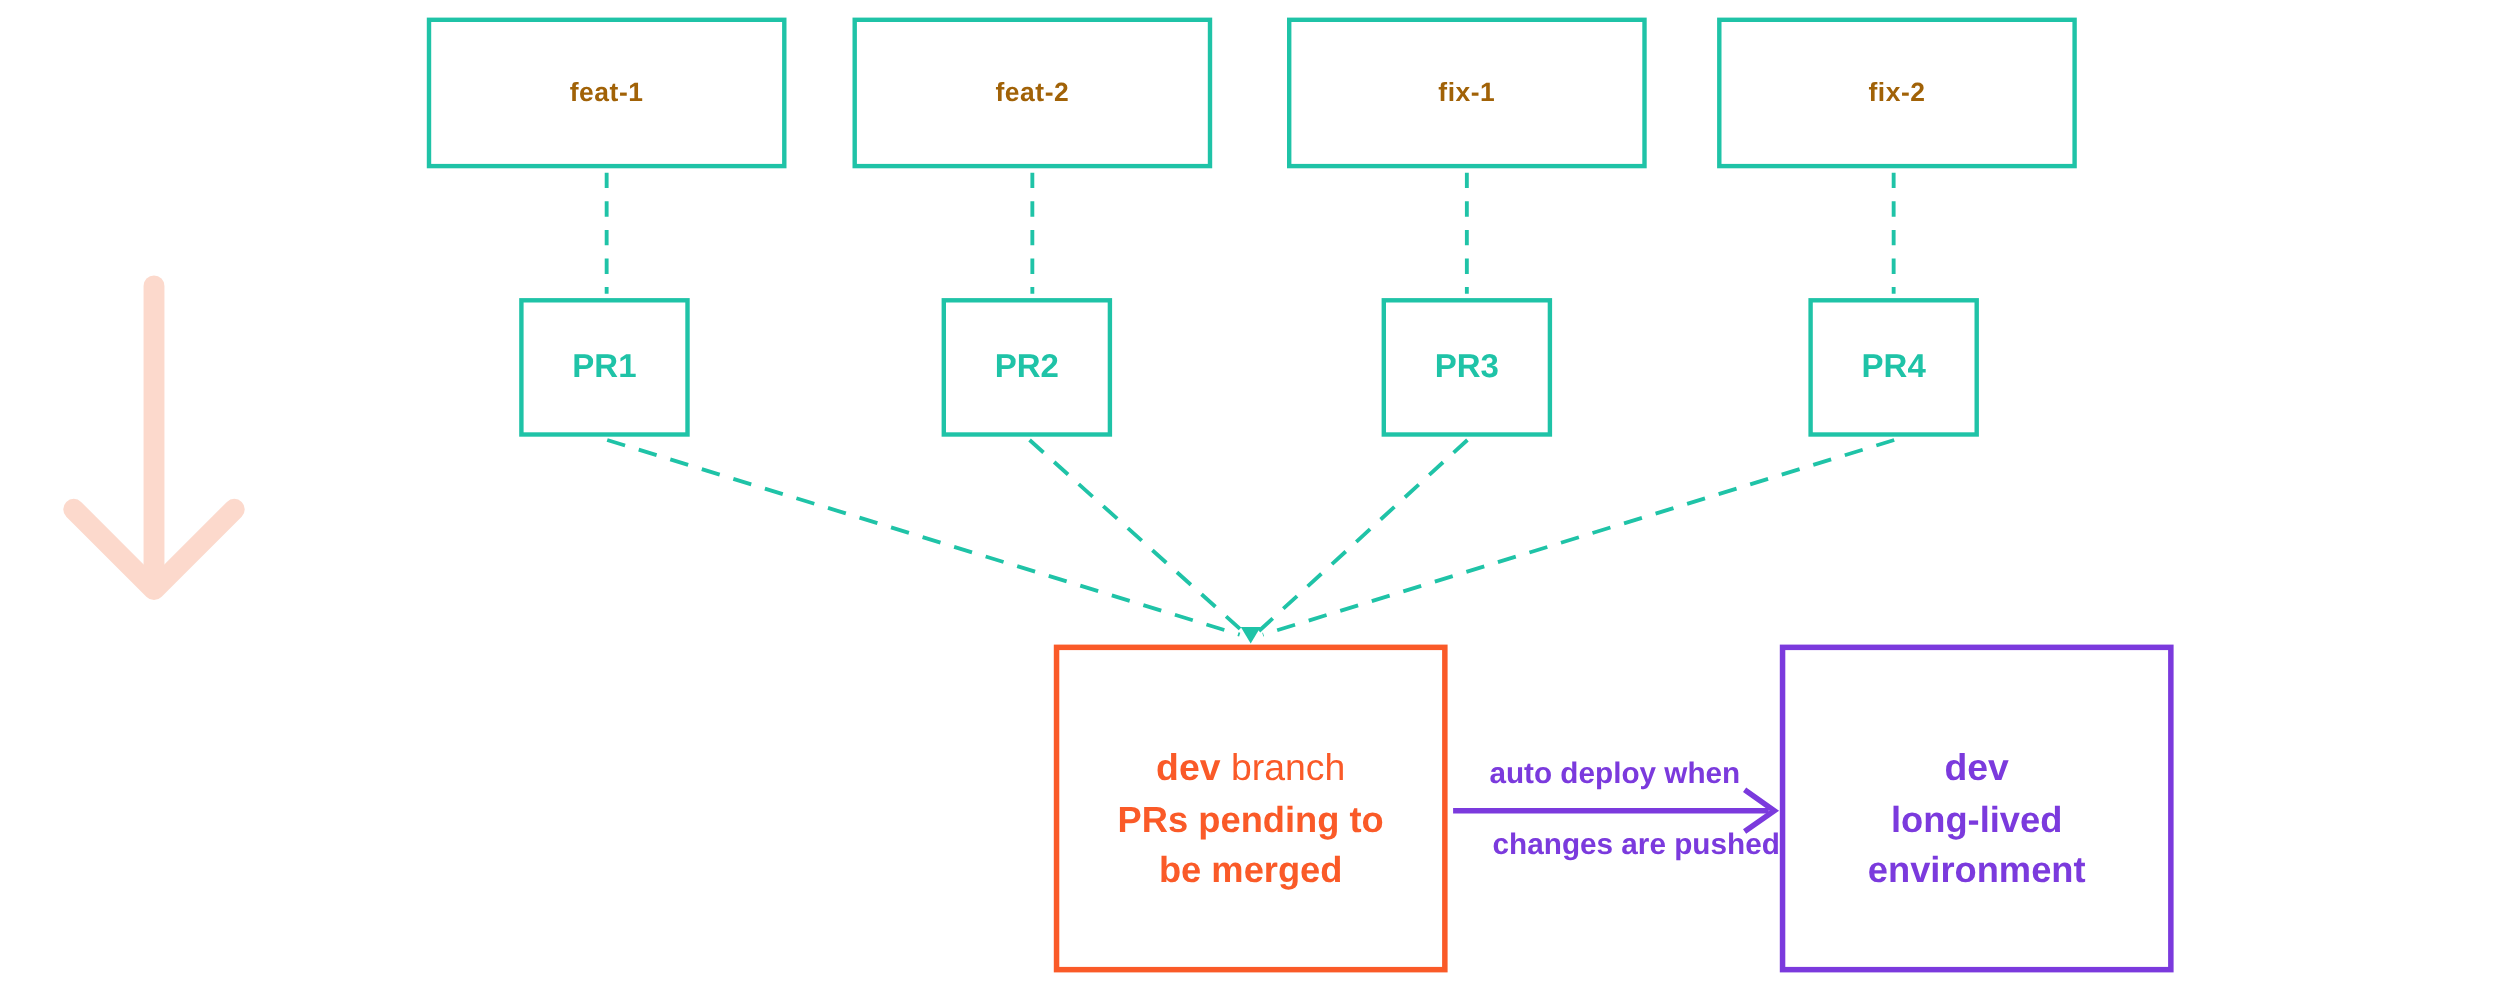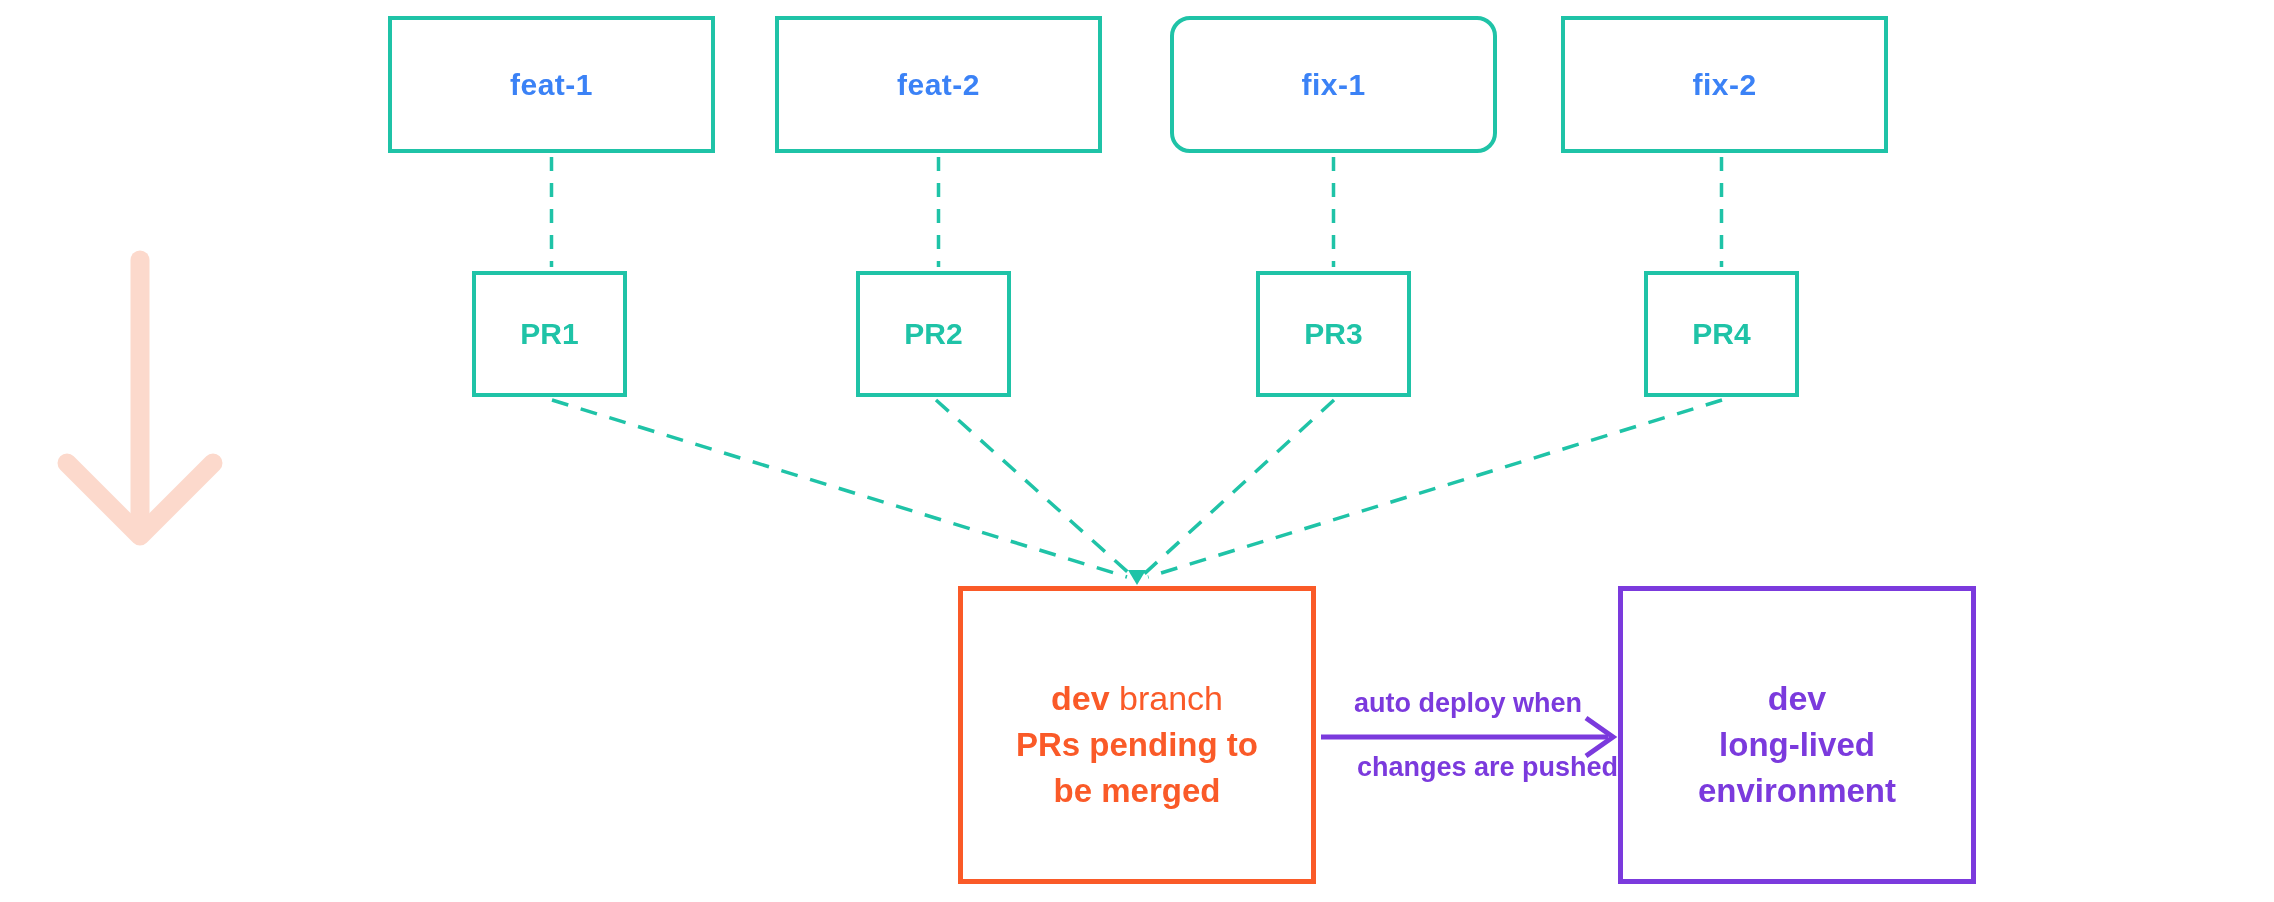--- a/index.html
+++ b/index.html
@@ -1,19 +1,19 @@
 <!DOCTYPE html>
 <html><head>
 <meta charset="utf-8">
 <style>
   html,body{margin:0;padding:0;background:#fff;}
   body{font-family:"Liberation Sans","DejaVu Sans",sans-serif;}
   .canvas{position:relative;width:2274px;height:902px;background:#ffffff;overflow:hidden;}
   .box{position:absolute;display:flex;align-items:center;justify-content:center;box-sizing:border-box;background:#fff;}
-  .branch-box{width:327px;height:137px;border:4px solid #1fc3a7;color:#3b82f6;font-size:30px;font-weight:700;letter-spacing:.5px;}
+  .branch-box{width:327px;height:137px;border:4px solid #1fc3a7;color:#a16207;font-size:24px;font-weight:700;letter-spacing:.5px;}
   .pr-box{width:155px;height:126px;border:4px solid #1fc3a7;color:#1fc3a7;font-size:30px;font-weight:700;}
   .big-box{width:358px;height:298px;border:5px solid;flex-direction:column;text-align:center;align-items:center;}
   .dev-branch{left:958px;top:586px;border-color:#fa5a28;color:#fa5a28;}
   .dev-env{left:1618px;top:586px;border-color:#7b3add;color:#7b3add;}
   .big-box .l1{font-size:34px;font-weight:400;line-height:47px;}
   .big-box .l1 b{font-weight:800;}
   .big-box .l{font-size:33px;font-weight:600;line-height:46px;}
   .big-box .inner{transform:translateY(9px);}
   .arrow-label{position:absolute;width:300px;left:1318px;text-align:center;color:#7b3add;font-size:27px;font-weight:600;}
   svg.layer{position:absolute;left:0;top:0;pointer-events:none;}
@@ -50,21 +50,21 @@
       <polyline points="1586,718 1613,737 1586,756" stroke-linejoin="miter" stroke-linecap="butt"></polyline>
     </g>
   </svg>
 
   <div class="box branch-box" style="left:388px;top:16px;">
     <span>feat-1</span>
   </div>
   <div class="box branch-box" style="left:775px;top:16px;">
     <span>feat-2</span>
   </div>
-  <div class="box branch-box" style="left:1170px;top:16px;border-radius:20px;">
+  <div class="box branch-box" style="left:1170px;top:16px;">
     <span>fix-1</span>
   </div>
   <div class="box branch-box" style="left:1561px;top:16px;">
     <span>fix-2</span>
   </div>
 
   <div class="box pr-box" style="left:472px;top:271px;">
     <span>PR1</span>
   </div>
   <div class="box pr-box" style="left:856px;top:271px;">

